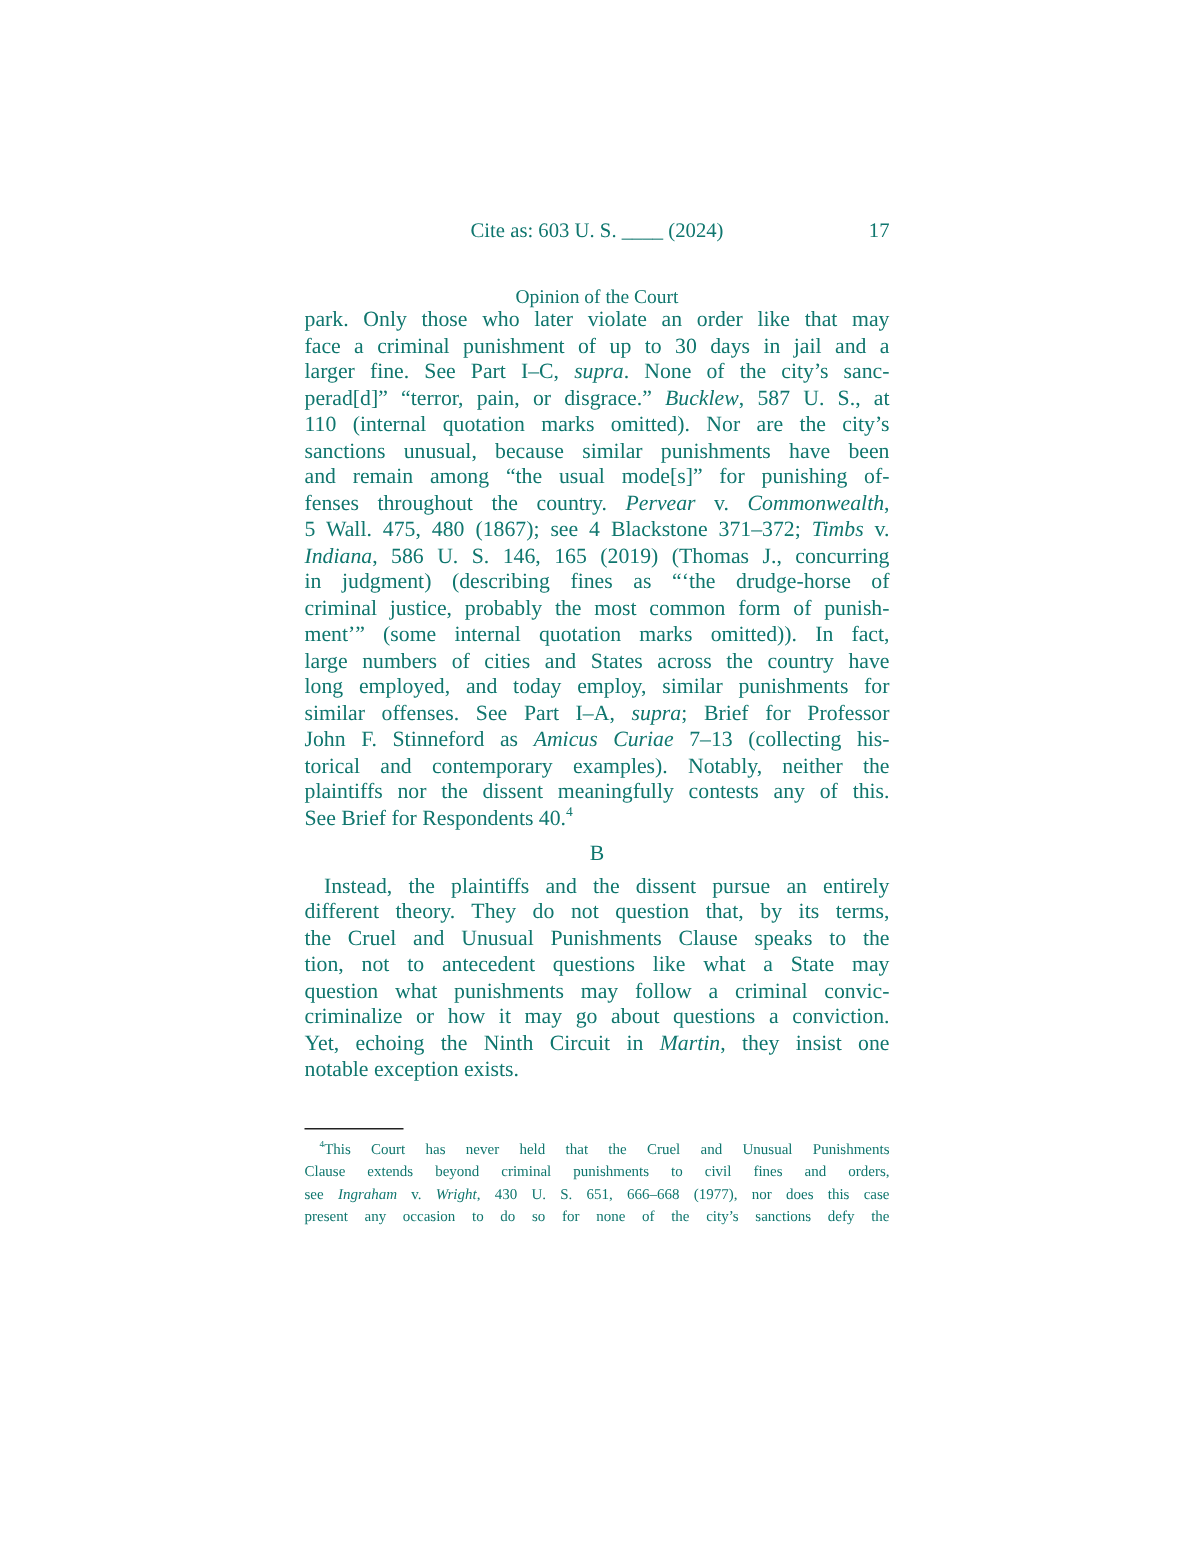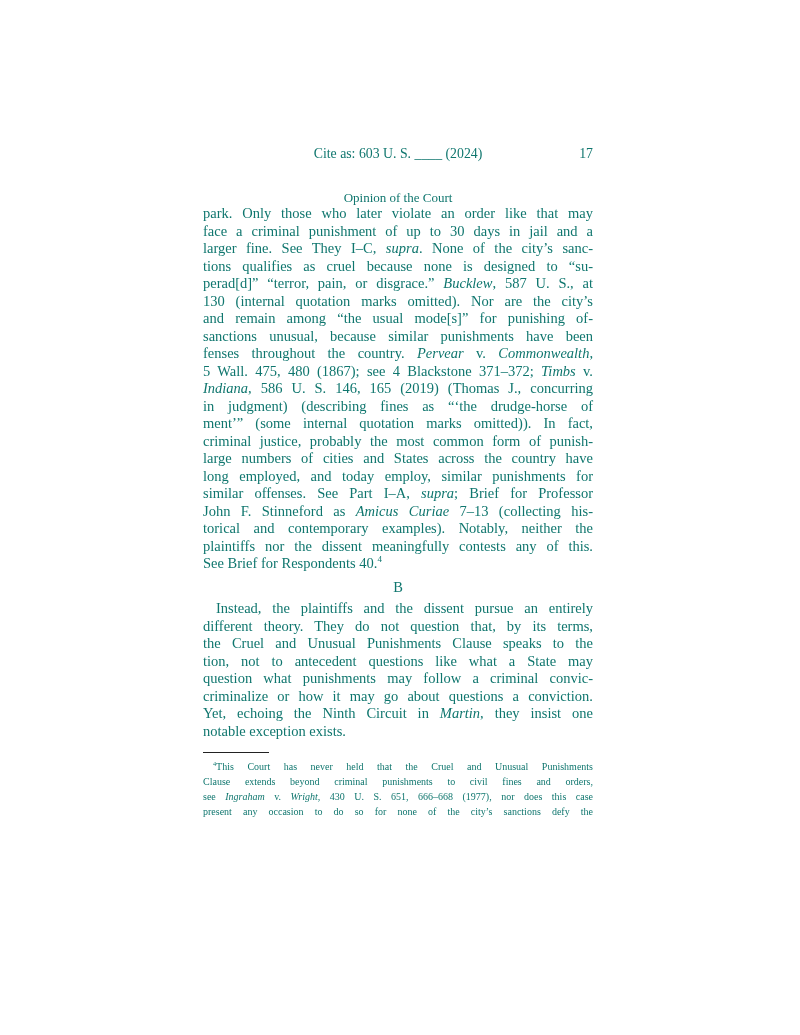--- a/index.html
+++ b/index.html
@@ -85,32 +85,31 @@
     <div class="cite">Cite as:  603 U. S. ____ (2024)</div>
     <div class="pagenum">17</div>
   </div>
 
   <div class="running-head">Opinion of the Court</div>
 
   <div class="body-text">
     <div>
         <div class="tline"><span>park.  Only those who later violate an order like that may</span></div>
         <div class="tline"><span>face a criminal punishment of up to 30 days in jail and a</span></div>
-        <div class="tline"><span>larger fine.  See They I–C, </span><span class="it">supra</span><span>.  None of the city’s sanc-</span></div>
-        <div class="tline"><span>tions qualifies as cruel because none is designed to “su-</span></div>
+        <div class="tline"><span>larger fine.  See Part I–C, </span><span class="it">supra</span><span>.  None of the city’s sanc-</span></div>
         <div class="tline"><span>perad[d]” “terror, pain, or disgrace.”  </span><span class="it">Bucklew</span><span>, 587 U. S., at</span></div>
-        <div class="tline"><span>130 (internal quotation marks omitted).  Nor are the city’s</span></div>
+        <div class="tline"><span>110 (internal quotation marks omitted).  Nor are the city’s</span></div>
+        <div class="tline"><span>sanctions unusual, because similar punishments have been</span></div>
         <div class="tline"><span>and remain among “the usual mode[s]” for punishing of-</span></div>
-        <div class="tline"><span>sanctions unusual, because similar punishments have been</span></div>
         <div class="tline"><span>fenses throughout the country.  </span><span class="it">Pervear</span><span> v. </span><span class="it">Commonwealth</span><span>,</span></div>
         <div class="tline"><span>5 Wall. 475, 480 (1867); see 4 Blackstone 371–372; </span><span class="it">Timbs</span><span> v.</span></div>
         <div class="tline"><span class="it">Indiana</span><span>, 586 U. S. 146, 165 (2019) (Thomas J., concurring</span></div>
         <div class="tline"><span>in judgment) (describing fines as “‘the drudge-horse of</span></div>
+        <div class="tline"><span>criminal justice, probably the most common form of punish-</span></div>
         <div class="tline"><span>ment’” (some internal quotation marks omitted)).  In fact,</span></div>
-        <div class="tline"><span>criminal justice, probably the most common form of punish-</span></div>
         <div class="tline"><span>large numbers of cities and States across the country have</span></div>
         <div class="tline"><span>long employed, and today employ, similar punishments for</span></div>
         <div class="tline"><span>similar offenses.  See Part I–A, </span><span class="it">supra</span><span>; Brief for Professor</span></div>
         <div class="tline"><span>John F. Stinneford as </span><span class="it">Amicus Curiae</span><span> 7–13 (collecting his-</span></div>
         <div class="tline"><span>torical and contemporary examples).  Notably, neither the</span></div>
         <div class="tline"><span>plaintiffs nor the dissent meaningfully contests any of this.</span></div>
         <div class="tline no-just"><span>See Brief for Respondents 40.</span><span class="sup">4</span></div>
       </div>
     <div class="section-label">B</div>
     <div>

